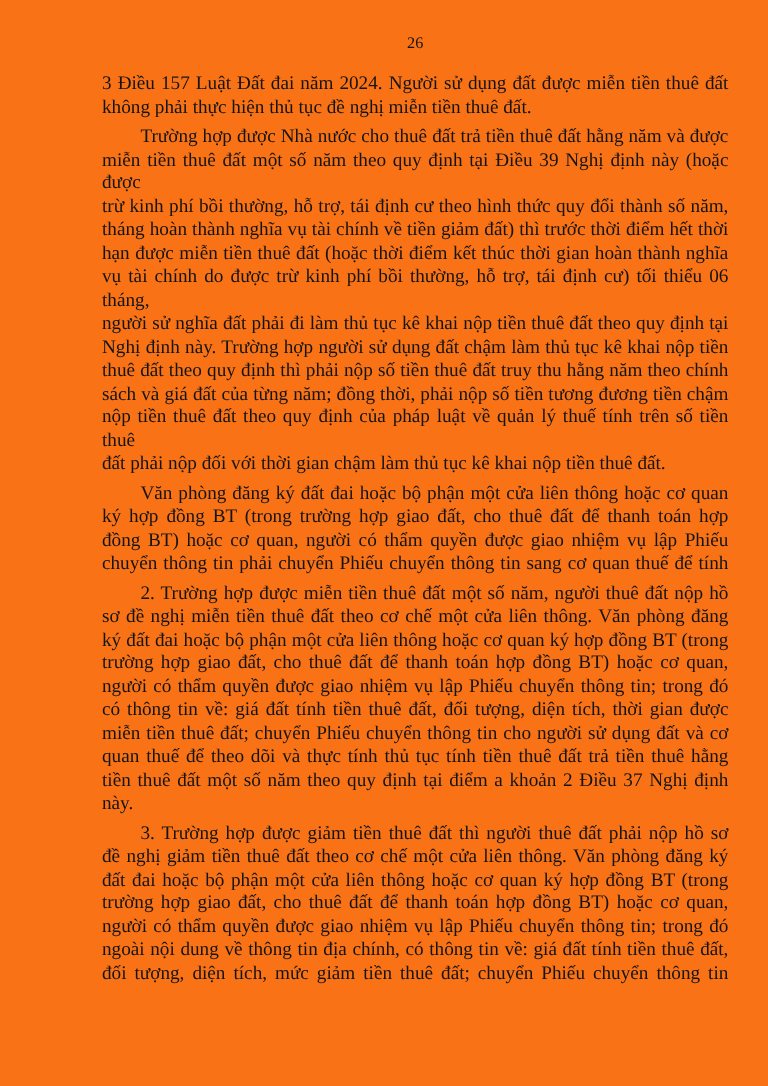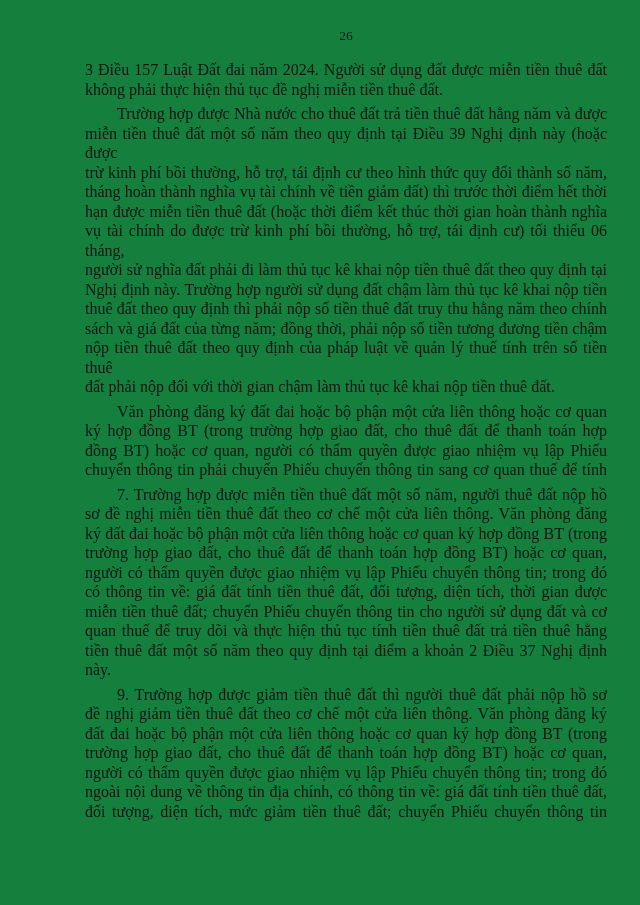--- a/index.html
+++ b/index.html
@@ -4,21 +4,21 @@
 <style>
   html, body {
     margin: 0;
     padding: 0;
     background: #ffffff;
   }
   .page {
     position: relative;
     width: 640px;
     height: 905px;
-    background: #15803d;
+    background: #f97316;
     font-family: "Liberation Serif", "DejaVu Serif", serif;
     color: #141414;
     overflow: hidden;
   }
   .page-number {
     position: absolute;
     top: 28px;
     left: 85px;
     width: 522px;
     text-align: center;
@@ -73,33 +73,33 @@
         <div class="line">nộp tiền thuê đất theo quy định của pháp luật về quản lý thuế tính trên số tiền thuê</div>
         <div class="line end">đất phải nộp đối với thời gian chậm làm thủ tục kê khai nộp tiền thuê đất.</div>
       </div>
       <div class="para">
         <div class="line first">Văn phòng đăng ký đất đai hoặc bộ phận một cửa liên thông hoặc cơ quan</div>
         <div class="line">ký hợp đồng BT (trong trường hợp giao đất, cho thuê đất để thanh toán hợp</div>
         <div class="line">đồng BT) hoặc cơ quan, người có thẩm quyền được giao nhiệm vụ lập Phiếu</div>
         <div class="line">chuyển thông tin phải chuyển Phiếu chuyển thông tin sang cơ quan thuế để tính</div>
       </div>
       <div class="para">
-        <div class="line first">7. Trường hợp được miễn tiền thuê đất một số năm, người thuê đất nộp hồ</div>
+        <div class="line first">2. Trường hợp được miễn tiền thuê đất một số năm, người thuê đất nộp hồ</div>
         <div class="line">sơ đề nghị miễn tiền thuê đất theo cơ chế một cửa liên thông. Văn phòng đăng</div>
         <div class="line">ký đất đai hoặc bộ phận một cửa liên thông hoặc cơ quan ký hợp đồng BT (trong</div>
         <div class="line">trường hợp giao đất, cho thuê đất để thanh toán hợp đồng BT) hoặc cơ quan,</div>
         <div class="line">người có thẩm quyền được giao nhiệm vụ lập Phiếu chuyển thông tin; trong đó</div>
         <div class="line">có thông tin về: giá đất tính tiền thuê đất, đối tượng, diện tích, thời gian được</div>
         <div class="line">miễn tiền thuê đất; chuyển Phiếu chuyển thông tin cho người sử dụng đất và cơ</div>
-        <div class="line">quan thuế để truy dõi và thực hiện thủ tục tính tiền thuê đất trả tiền thuê hằng</div>
+        <div class="line">quan thuế để theo dõi và thực tính thủ tục tính tiền thuê đất trả tiền thuê hằng</div>
         <div class="line">tiền thuê đất một số năm theo quy định tại điểm a khoản 2 Điều 37 Nghị định</div>
         <div class="line end">này.</div>
       </div>
       <div class="para">
-        <div class="line first">9. Trường hợp được giảm tiền thuê đất thì người thuê đất phải nộp hồ sơ</div>
+        <div class="line first">3. Trường hợp được giảm tiền thuê đất thì người thuê đất phải nộp hồ sơ</div>
         <div class="line">đề nghị giảm tiền thuê đất theo cơ chế một cửa liên thông. Văn phòng đăng ký</div>
         <div class="line">đất đai hoặc bộ phận một cửa liên thông hoặc cơ quan ký hợp đồng BT (trong</div>
         <div class="line">trường hợp giao đất, cho thuê đất để thanh toán hợp đồng BT) hoặc cơ quan,</div>
         <div class="line">người có thẩm quyền được giao nhiệm vụ lập Phiếu chuyển thông tin; trong đó</div>
         <div class="line">ngoài nội dung về thông tin địa chính, có thông tin về: giá đất tính tiền thuê đất,</div>
         <div class="line">đối tượng, diện tích, mức giảm tiền thuê đất; chuyển Phiếu chuyển thông tin</div>
       </div>
     </div>
 </div>
 

